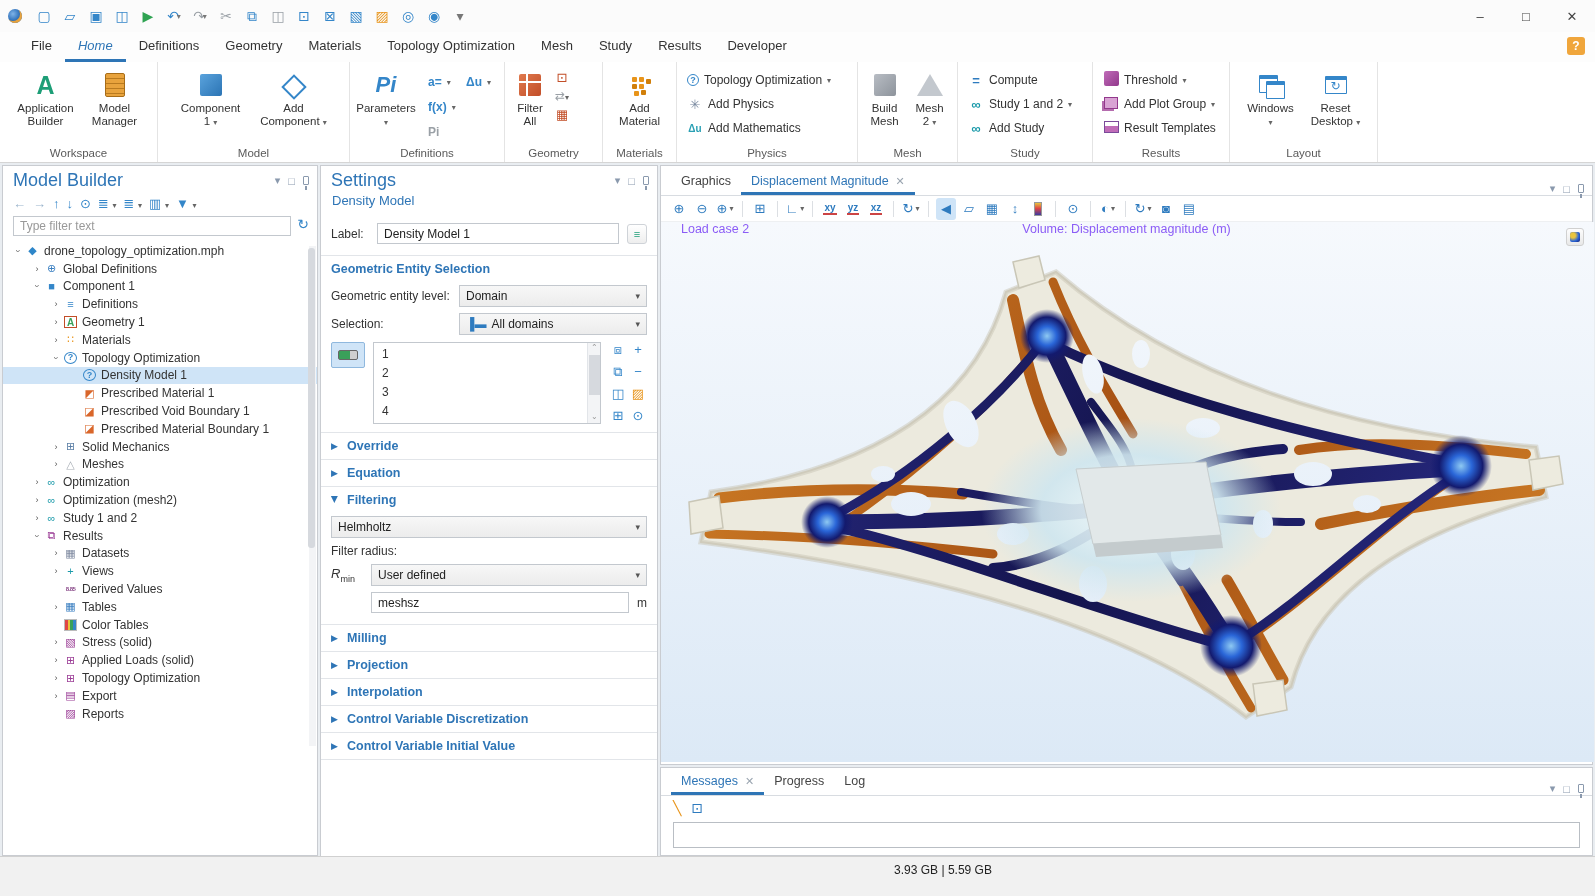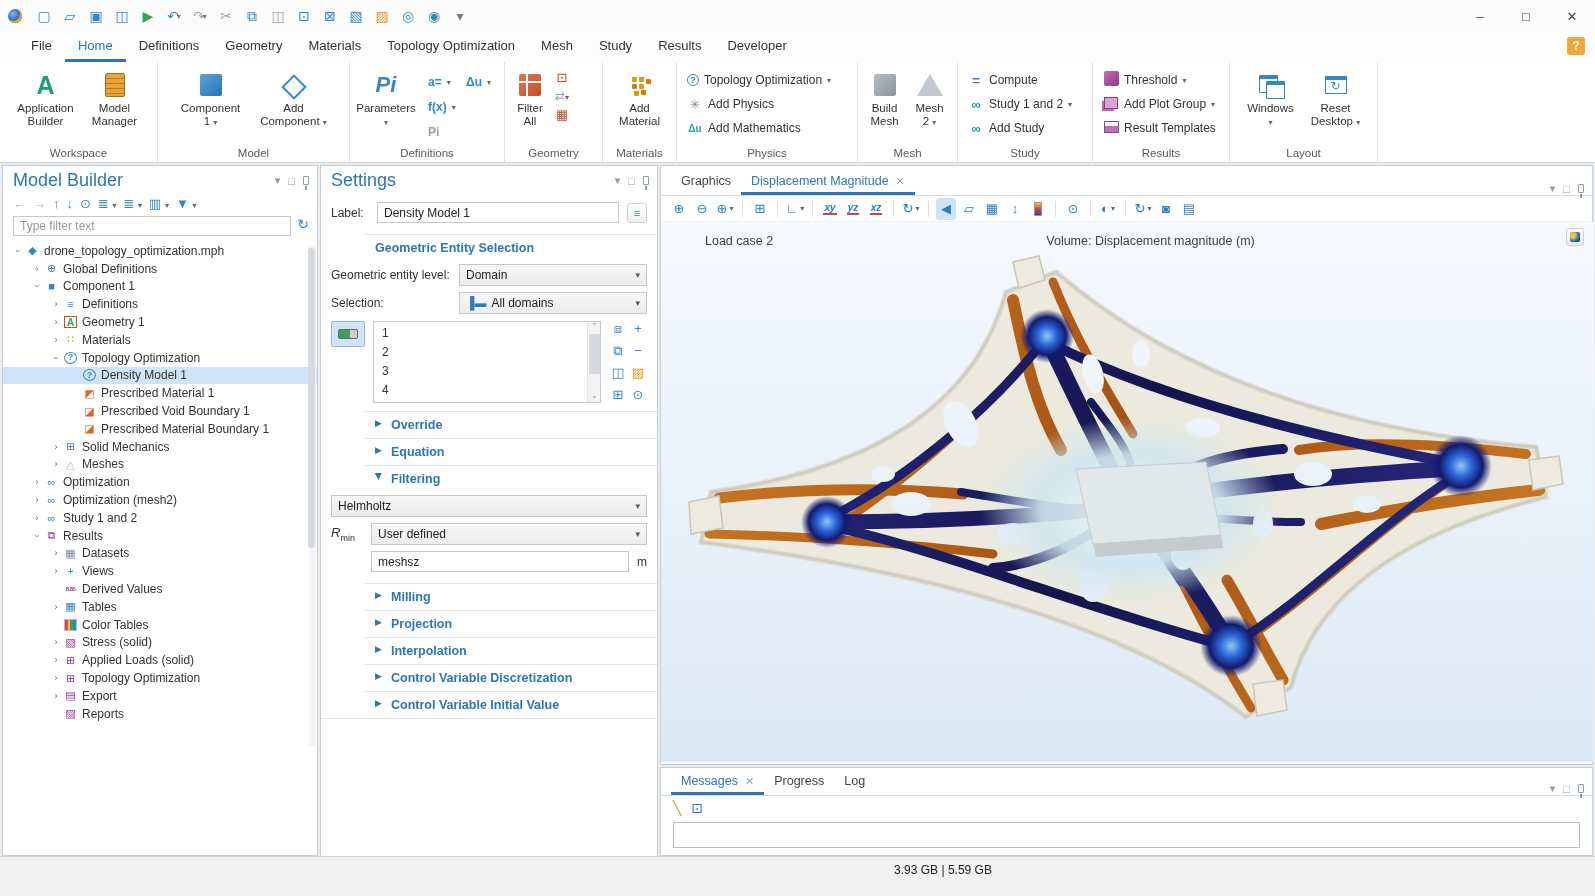--- a/index.html
+++ b/index.html
@@ -20,21 +20,21 @@
   .qa .car { font-size:8px; color:#777; margin-left:-2px; }
   .wtitle { position:absolute; left:570px; top:0; height:32px; line-height:32px; color:#444; font-size:12px; }
   .wbtns { position:absolute; right:0; top:0; height:32px; display:flex; }
   .wbtns span { width:46px; height:32px; display:flex; align-items:center; justify-content:center;
     color:#444; font-size:13px; }
 
   
   .menubar { position:absolute; left:0; top:32px; width:100%; height:30px; background:#fdfdfd;
     display:flex; align-items:center; padding-left:18px; gap:4px; }
   .menu-item { padding:0 13px; height:30px; line-height:28px; font-size:13px; color:#333; cursor:default; }
-  .menu-item.active { color:#2e75b6; border-bottom:3px solid #2e75b6; }
+  .menu-item.active { color:#2e75b6; border-bottom:3px solid #2e75b6;font-style:italic; }
   .help-btn { position:absolute; right:10px; top:5px; width:18px; height:18px; background:#f0a63c;
     border-radius:3px; color:#fff; font-weight:bold; text-align:center; line-height:18px; font-size:12px; }
 
   
   .ribbon { position:absolute; left:0; top:62px; width:100%; height:101px; background:#fff;
     border-bottom:1px solid #d5d5d5; }
   .rgroup { position:absolute; top:0; height:100%; border-right:1px solid #e4e4e4; }
   .rgroup .glabel { position:absolute; bottom:3px; left:0; width:100%; text-align:center;
     color:#5a5a5a; font-size:11.5px; }
   .bigbtn { display:inline-flex; flex-direction:column; align-items:center; justify-content:flex-start;
@@ -111,21 +111,21 @@
   .scrollthumb { position:absolute; right:1px; width:7px; background:#d6d9de; border-radius:3px; }
 
   
   .st-sub { color:#2e75b6; font-size:13px; padding:0 10px 6px 11px; }
   .frm-row { display:flex; align-items:center; padding:3px 10px; gap:8px; }
   .frm-row label { font-size:12px; color:#333; }
   .tin { height:21px; border:1px solid #c3c8ce; padding:0 6px; font-size:12px; font-family:inherit; color:#222; }
   .combo { height:22px; background:linear-gradient(#f7f7f7,#ececec); border:1px solid #c3c8ce;
     display:flex; align-items:center; padding:0 6px; font-size:12px; color:#222; }
   .combo .dar { margin-left:auto; font-size:9px; color:#555; }
-  .sec { border-top:1px solid #e2e5e9; display:flex; align-items:flex-start; gap:8px; padding:6px 10px;margin-left:44px; }
+  .sec { border-top:1px solid #e2e5e9; display:flex; align-items:center; gap:8px; padding:6px 10px; }
   .sec .sch { color:#2e75b6; font-size:9px; width:8px; }
   .sec .stt { color:#2e75b6; font-size:12.5px; font-weight:bold; }
   .hr { border-top:1px solid #e2e5e9; }
   .rmin { font-style:italic; font-size:13px; }
   .rmin sub { font-size:9px; font-style:normal; }
   .selbox { display:flex; padding:4px 10px; gap:8px; }
   .toggle-btn { width:34px; height:26px; background:#cfe4f7; border:1px solid #8fb8de; border-radius:2px;
     display:flex; align-items:center; justify-content:center; }
   .toggle-ico { width:20px; height:10px; border:1px solid #666; border-radius:2px; background:
      linear-gradient(90deg,#3aa05a 0 60%,#cfcfcf 60%); }
@@ -145,24 +145,24 @@
   .tabbar { display:flex; align-items:flex-end; height:30px; border-bottom:1px solid #d8dce1; padding-left:10px; }
   .tab { padding:5px 10px 7px; font-size:12.5px; color:#444; display:flex; gap:7px; align-items:center; }
   .tab.active { color:#2e75b6; box-shadow:inset 0 -3px 0 #2e75b6; }
   .tab .x { color:#9aa5b0; font-size:11px; }
   .gfx-toolbar { display:flex; align-items:center; gap:3px; height:26px; padding:0 8px; font-size:13px;
     color:#2e7bbf; border-bottom:1px solid #eef0f2; }
   .gfx-toolbar .gtb { min-width:20px; height:22px; display:flex; align-items:center; justify-content:center;
     gap:2px; border-radius:3px; }
   .gfx-toolbar .gtb.on { background:#cfe4f7; }
   .gfx-toolbar .sep { width:1px; height:16px; background:#dcdfe3; margin:0 4px; }
-  .gfx-toolbar .vxy { font-size:10px; font-weight:bold; color:#2e7bbf; border-bottom:2px solid #c44; padding:0 1px;font-style:italic; }
+  .gfx-toolbar .vxy { font-size:10px; font-weight:bold; color:#2e7bbf; border-bottom:2px solid #c44; padding:0 1px; }
   .legendbar { width:8px; height:14px; background:linear-gradient(#e8c43d,#e04646 45%,#3a3aa0); border:1px solid #999; }
   .gfx-canvas { position:relative; }
-  .anno { position:absolute; top:12px; font-size:12.5px; color:#404040; z-index:3;margin-left:24px; }
+  .anno { position:absolute; top:0; font-size:12.5px; color:#8b5cf6; z-index:3; }
   .plot-info { position:absolute; right:8px; top:6px; width:18px; height:18px; border-radius:3px;
     background:linear-gradient(#fdfdfd,#e8e8e8); border:1px solid #d0d0d0; display:flex; align-items:center;
     justify-content:center; z-index:3; }
   .plot-info i { width:10px; height:10px; border-radius:2px;
     background:radial-gradient(circle at 30% 35%,#e8c43d 0 25%,#2a66d8 60%,#131a6e); }
 
   
   .msg-toolbar { display:flex; gap:10px; padding:4px 12px; font-size:14px; align-items:center; }
   .msg-box { margin:2px 12px; height:26px; border:1px solid #b9bec4; background:#fff; }
 
@@ -612,20 +612,21 @@
 
   <section class="panel" style="left:320px;top:165px;width:338px;height:774px">
     <div class="p-head">
       <span class="p-title">Settings</span>
       <span class="p-tools">
         <span>▾</span>
         <span>□</span>
         <span class="pin"></span>
       </span>
     </div>
+    <div class="st-sub">Density Model</div>
 
     <div class="frm-row" style="margin-top:6px">
       <label style="width:38px">Label:</label>
       <input class="tin" style="flex: 1 1 0%;" value="Density Model 1">
       <span style="width:20px;height:20px;border:1px solid #cfd3d8;border-radius:3px;background:linear-gradient(#fff,#eee);display:flex;align-items:center;justify-content:center;color:#1d9e77;font-size:11px">≡</span>
     </div>
 
     <div class="sec" style="margin-top:8px;border-top:1px solid #e2e5e9">
       <span class="stt">Geometric Entity Selection</span>
     </div>
@@ -683,20 +684,23 @@
     <div class="sec">
       <span class="sch" style="transform:rotate(90deg)">▶</span>
         <span class="stt">Filtering</span>
     </div>
 
     <div class="frm-row">
       <div class="combo" style="flex:1">
         <span>Helmholtz</span>
           <span class="dar">▾</span>
       </div>
+    </div>
+    <div class="frm-row">
+      <label>Filter radius:</label>
     </div>
     <div class="frm-row">
       <span class="rmin" style="width:32px"><span>R</span><sub>min</sub></span>
       <div class="combo" style="flex:1">
         <span>User defined</span>
           <span class="dar">▾</span>
       </div>
     </div>
     <div class="frm-row">
       <span style="width:32px"></span>

